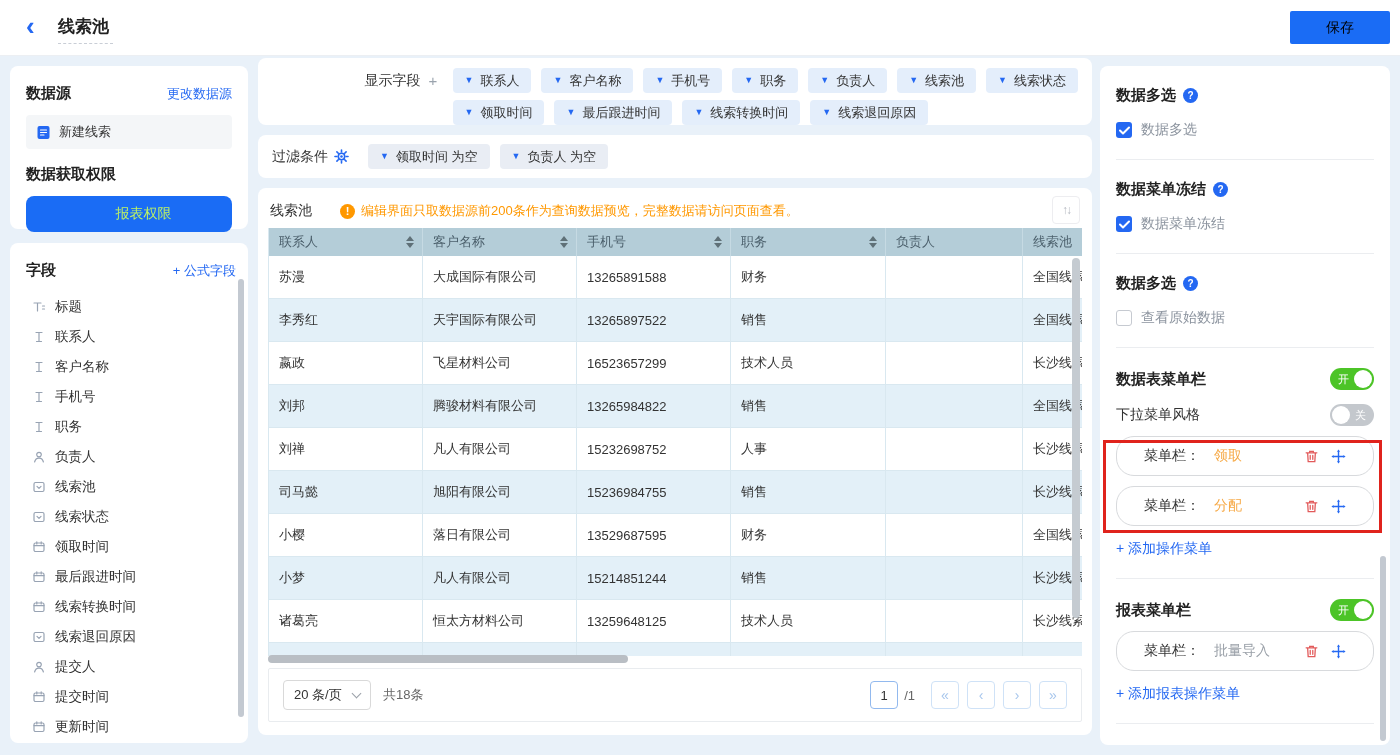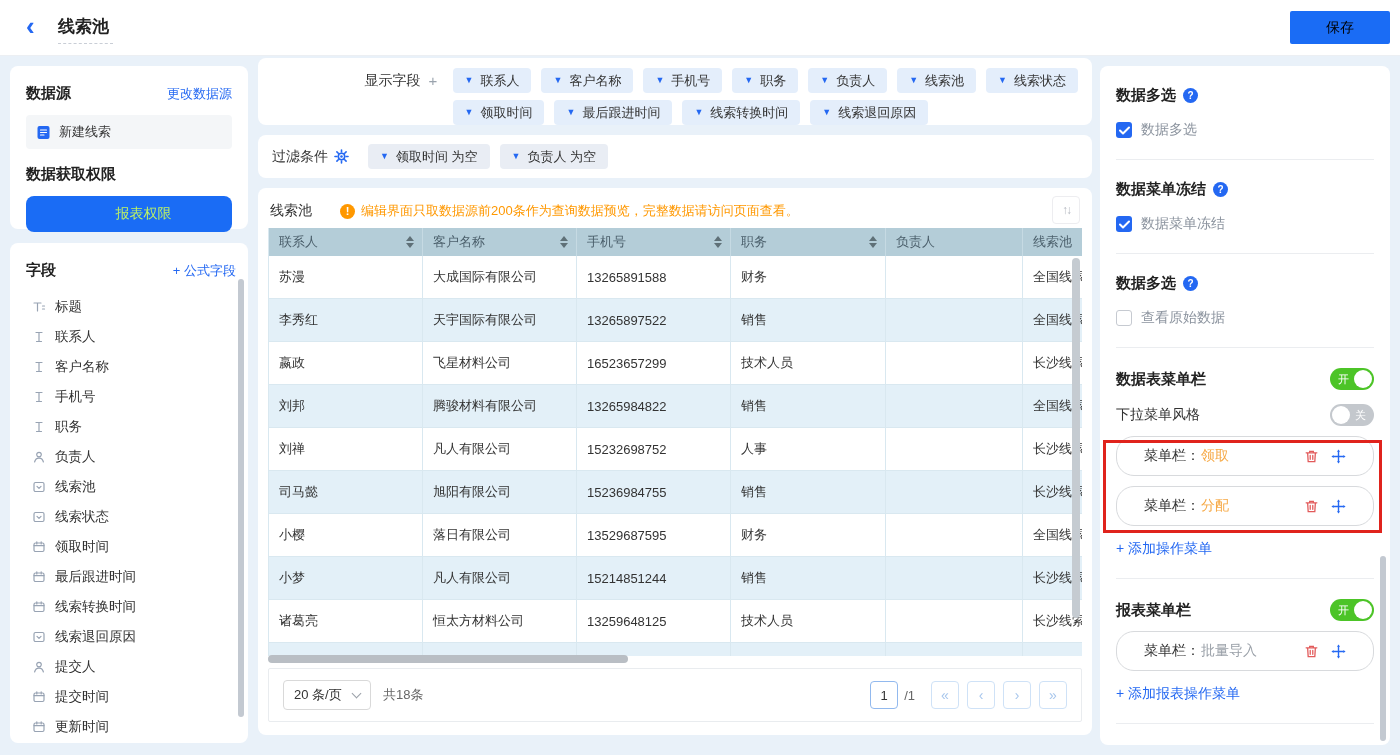--- a/index.html
+++ b/index.html
@@ -110,21 +110,21 @@
   .toggle.on .knob{right:2px;}
   .toggle.off{background:var(--toggle-off);}
   .toggle.off .t-label{position:absolute;right:8px;}
   .toggle.off .knob{left:2px;}
   .knob{position:absolute;top:2px;width:18px;height:18px;border-radius:50%;background:#fff;}
   .sub-row{margin-top:14px;display:flex;align-items:center;justify-content:space-between;font-size:14px;color:#333;}
   .menu-items{position:relative;margin-top:6px;}
   .menu-item{margin-top:10px;height:40px;border:1px solid #d8dadd;border-radius:18px;background:#fff;
              display:flex;align-items:center;padding:0 27px;font-size:14px;}
   .mi-prefix{color:#333;}
-  .mi-value{margin-left:1px;text-align:right;}
+  .mi-value{margin-left:14px;text-align:right;}
   .mi-icons{margin-left:auto;display:flex;align-items:center;gap:12px;}
   .mi-icons .icn{cursor:pointer;}
   .red-box{position:absolute;left:-13px;right:-8px;top:4px;bottom:-7px;border:3px solid var(--annotation);z-index:5;pointer-events:none;}
   .add-link{margin-top:14px;font-size:14px;color:var(--accent);cursor:pointer;}
 </style>
 </head>
 <body>
 
 <div class="topbar">
   <span class="back">‹</span>

